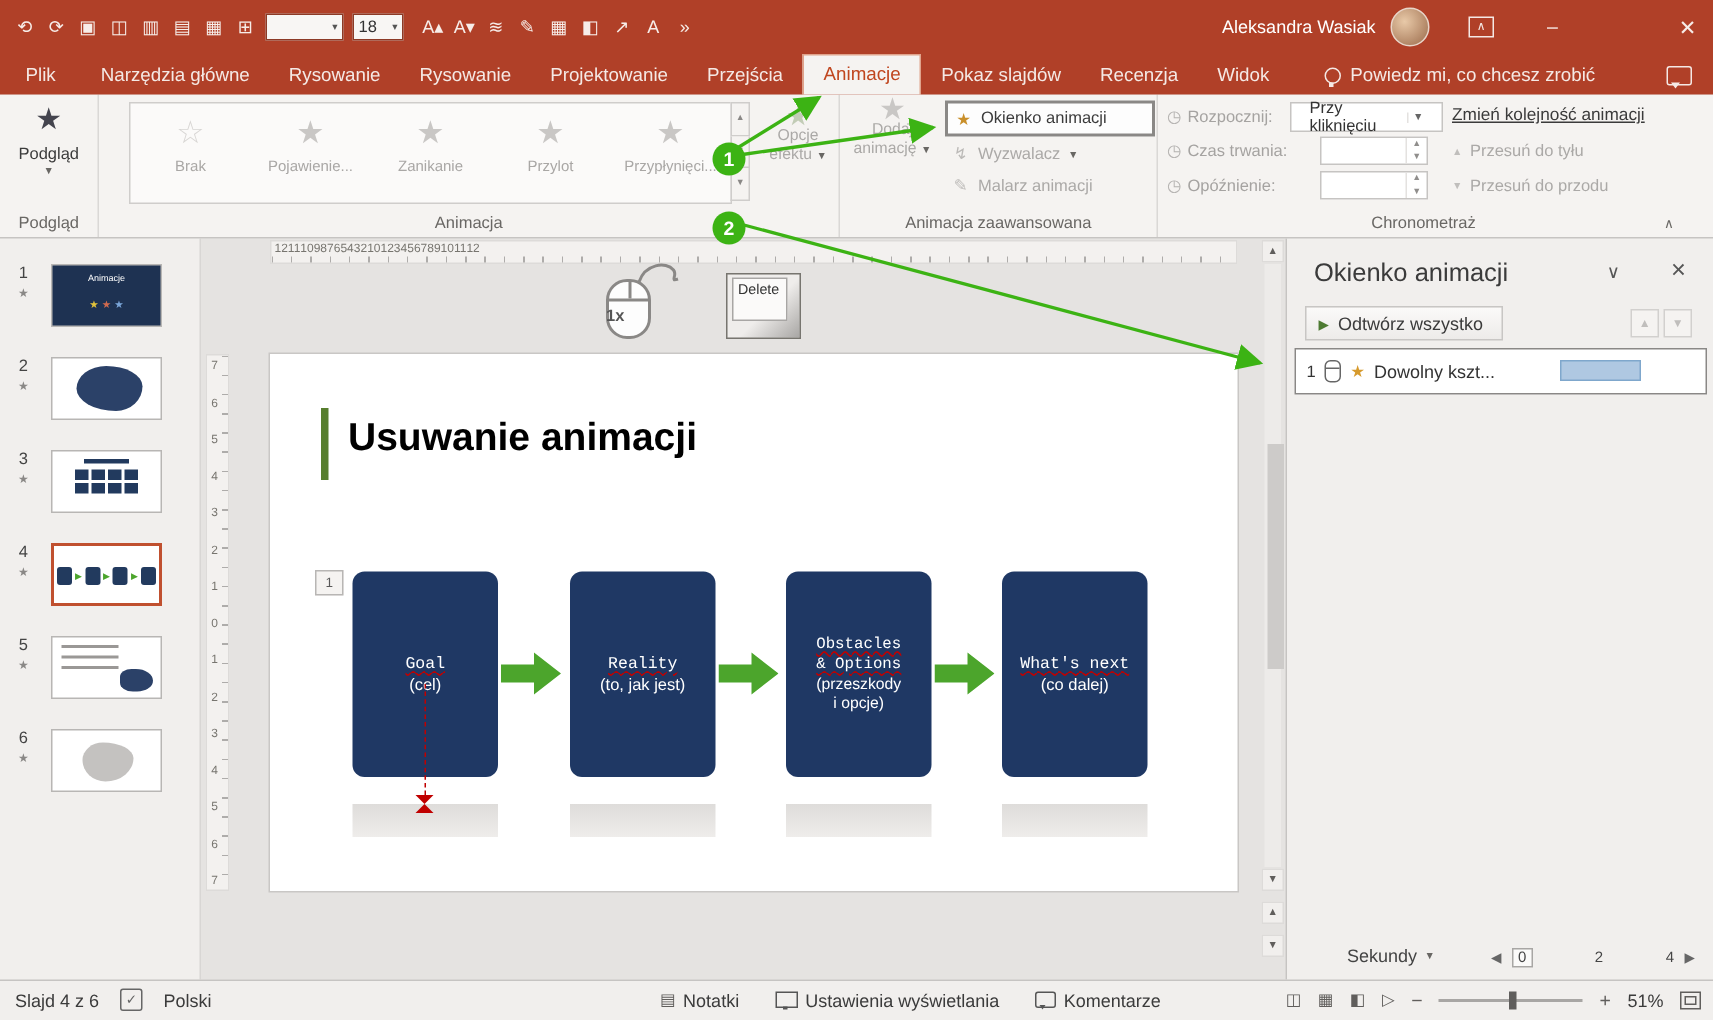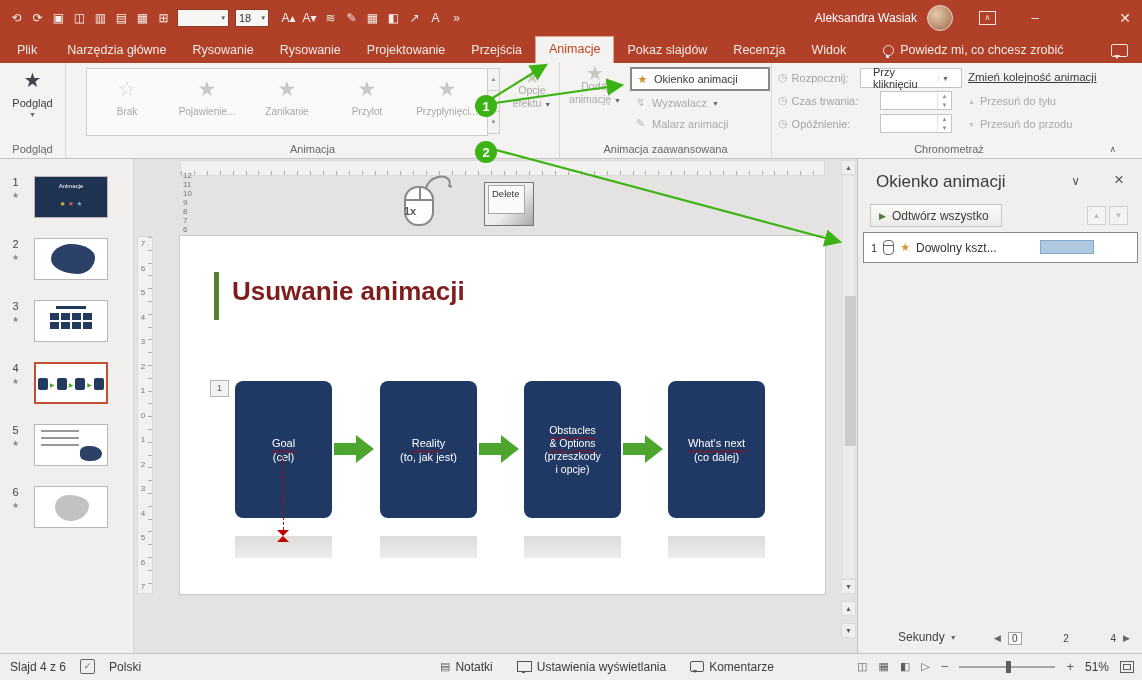--- a/index.html
+++ b/index.html
@@ -95,32 +95,32 @@
   .t4row{display:flex;justify-content:center;align-items:center;gap:2px;margin-top:14px;}
   .t4row i{display:inline-block;width:10px;height:12px;background:#223A5E;border-radius:2px;}
   .t4row b{color:#4CA52C;font-size:6px;font-weight:normal;}
   .t5line{width:38px;height:2px;background:#9A9896;margin:5px 0 0 6px;}
   .map5{position:absolute;right:5px;bottom:4px;width:22px;height:15px;background:#2B4168;border-radius:40% 60% 55% 45%;}
   .map6{position:absolute;left:20px;top:8px;width:34px;height:26px;background:#C4C2C0;border-radius:40% 60% 55% 45%/45% 40% 60% 55%;}
 
   
   .editor{position:absolute;left:134px;top:158px;width:723px;bottom:26px;background:#E5E3E1;}
   .hruler{position:absolute;left:46px;top:2px;width:645px;height:16px;background:#F3F1EF;border:1px solid #DDDBD9;box-sizing:border-box;}
-  .hnums{position:absolute;left:0;right:0;top:10px;height:10px;display:flex;font-size:8px;color:#77756F;padding:0 2px;flex-direction:column;}
+  .hnums{position:absolute;left:0;right:0;top:0;height:10px;display:flex;font-size:8px;color:#77756F;padding:0 2px;}
   .hticks{position:absolute;left:0;right:0;bottom:0;height:4px;background:repeating-linear-gradient(to right,#AEACAA 0 1px,transparent 1px 12.9px);}
   .vruler{position:absolute;left:3px;top:78px;width:16px;height:358px;background:#F3F1EF;border:1px solid #DDDBD9;box-sizing:border-box;}
   .vnums{position:absolute;top:0;bottom:0;left:0;width:10px;display:flex;flex-direction:column;justify-content:space-between;align-items:center;font-size:8px;color:#77756F;padding:2px 0;box-sizing:border-box;}
   .vticks{position:absolute;top:0;bottom:0;right:0;width:4px;background:repeating-linear-gradient(to bottom,#AEACAA 0 1px,transparent 1px 12.8px);}
   .slide{position:absolute;left:46px;top:78px;width:645px;height:358px;background:#fff;box-shadow:0 0 0 1px #C9C7C5;}
   .accentbar{position:absolute;left:34px;top:36px;width:5px;height:48px;background:#577E2E;}
-  .stitle{position:absolute;left:52px;top:40px;margin:0;font-size:26px;font-weight:700;color:#7f1d1d;}
+  .stitle{position:absolute;left:52px;top:40px;margin:0;font-size:26px;font-weight:700;color:#000000;}
   .seqbadge{position:absolute;left:30px;top:144px;width:17px;height:15px;background:#F5F3F1;border:1px solid #B8B6B4;font-size:9px;color:#595959;text-align:center;line-height:15px;box-sizing:content-box;}
   .shape{position:absolute;top:145px;width:97px;height:137px;background:#1F3864;border-radius:8px;color:#fff;font-size:11px;line-height:14px;display:flex;flex-direction:column;align-items:center;justify-content:center;text-align:center;}
   .s1{left:55px;}.s2{left:200px;}.s3{left:344px;font-size:10.5px;line-height:13px;}.s4{left:488px;}
-  .wavy{text-decoration-line:underline;text-decoration-style:wavy;text-decoration-color:#C00000;text-decoration-thickness:1px;text-underline-offset:2px;}
+  .wavy{text-decoration-line:underline;text-decoration-style:wavy;text-decoration-color:#C00000;text-decoration-thickness:1px;text-underline-offset:2px;font-family:Liberation Mono, monospace;}
   .sa-arrow{position:absolute;top:198px;}
   .a1{left:154px;}.a2{left:299px;}.a3{left:443px;}
   .gbar{position:absolute;top:300px;width:97px;height:22px;background:linear-gradient(#DEDCDA,#EFEDEB);}
   .gb1{left:55px;}.gb2{left:200px;}.gb3{left:344px;}.gb4{left:488px;}
   .delline{position:absolute;left:103px;top:220px;height:74px;border-left:1.5px dashed #C00000;}
   .hourglass{position:absolute;left:97px;top:294px;width:12px;height:12px;}
   .hourglass:before{content:"";position:absolute;left:0;top:0;border-left:6px solid transparent;border-right:6px solid transparent;border-top:6px solid #C00000;}
   .hourglass:after{content:"";position:absolute;left:0;bottom:0;border-left:6px solid transparent;border-right:6px solid transparent;border-bottom:6px solid #C00000;}
 
   .mouse-img{position:absolute;left:268px;top:14px;width:54px;height:58px;z-index:6;}

